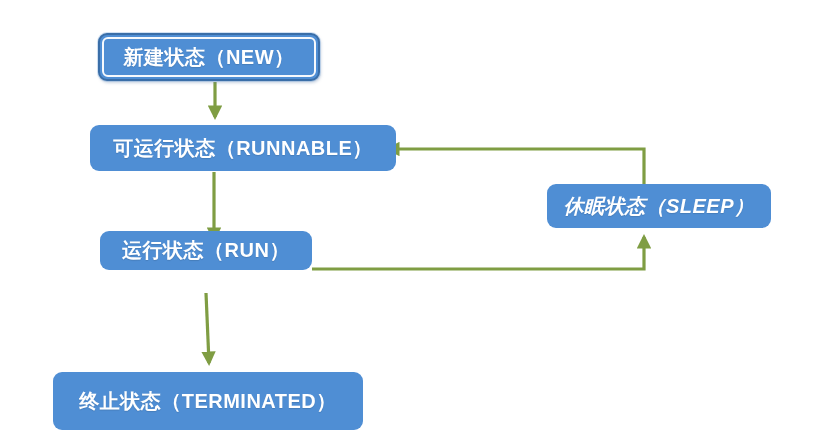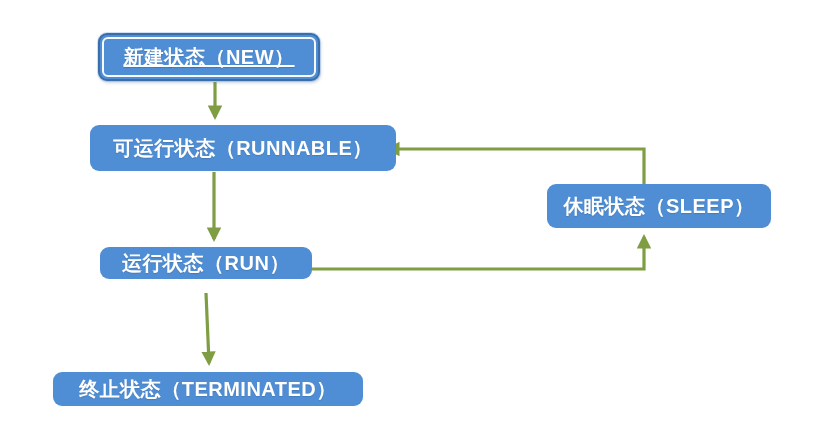--- a/index.html
+++ b/index.html
@@ -46,38 +46,37 @@
     font-weight: 700;
     font-size: 20px;
     letter-spacing: 0.5px;
     white-space: nowrap;
     text-shadow: 0 1px 1px rgba(0,0,0,0.12);
   }
   
   .node--framed {
     border: 2.5px solid var(--node-frame-dark);
     box-shadow: 0 0 0 1px rgba(79,142,212,0.25), 1px 2px 3px rgba(100,130,170,0.35);
-    text-decoration: underline;
   }
   .node--framed::before {
     content: "";
     position: absolute;
     inset: 2px;
     border: 2px solid var(--node-frame-inner);
     border-radius: 6px;
     opacity: 0.95;
     pointer-events: none;
   }
   .node__label { position: relative; z-index: 1; }
 
   #node-new        { left: 98px;  top: 33px;  width: 222px; height: 48px; }
   #node-runnable   { left: 90px;  top: 125px; width: 306px; height: 46px; }
-  #node-sleep      { left: 547px; top: 184px; width: 224px; height: 44px; }
-  #node-run        { left: 100px; top: 247px; width: 212px; height: 32px; }
-  #node-terminated { left: 53px;  top: 372px; width: 310px; height: 34px; }
+  #node-sleep      { left: 547px; top: 184px; width: 224px; height: 44px; font-style: italic; }
+  #node-run        { left: 100px; top: 231px; width: 212px; height: 39px; }
+  #node-terminated { left: 53px;  top: 372px; width: 310px; height: 58px; }
 </style>
 </head>
 <body>
 
 <div class="canvas">
 
   <svg class="edges-layer" width="834" height="445" viewBox="0 0 834 445" xmlns="http://www.w3.org/2000/svg">
     <defs>
       <marker id="ah" viewBox="0 0 10 10" refX="8" refY="5" markerWidth="4.5" markerHeight="4.5" orient="auto">
         <path class="arrowhead" d="M0,0 L10,5 L0,10 z"></path>

